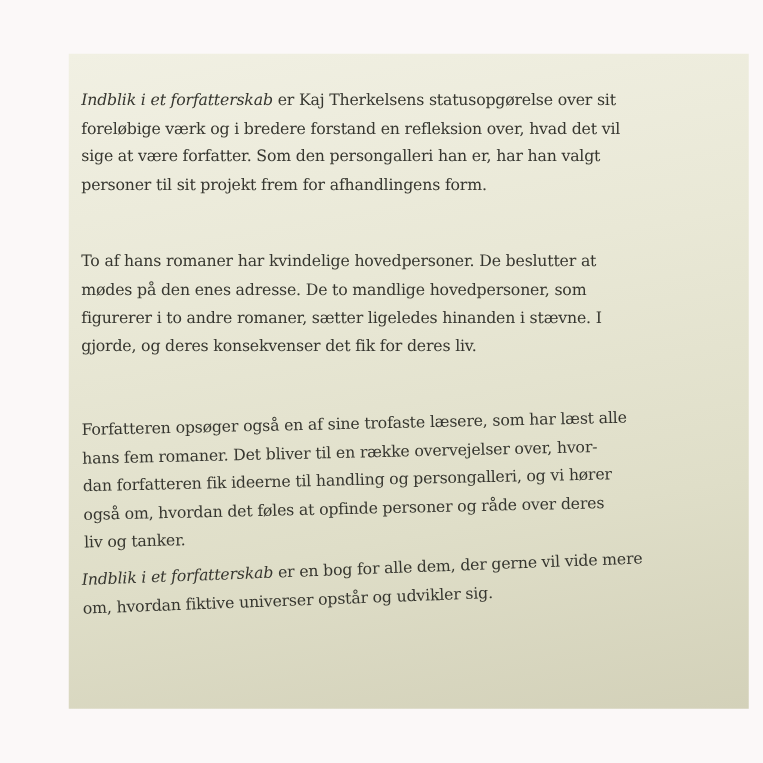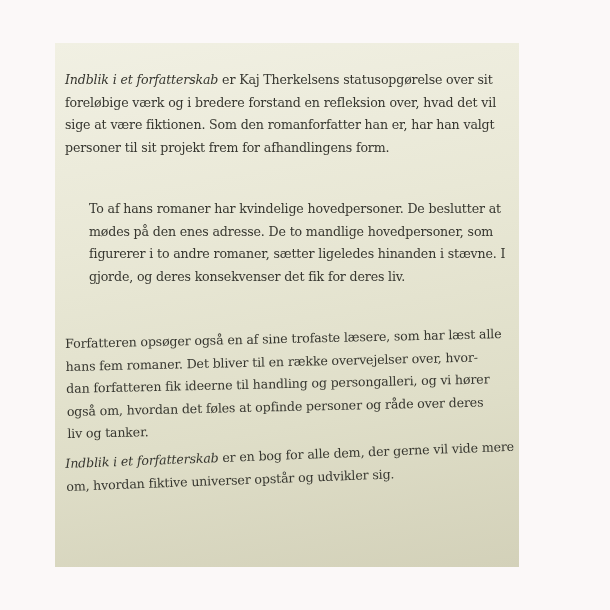--- a/index.html
+++ b/index.html
@@ -7,21 +7,21 @@
       padding: 0;
       width: 610px;
       height: 610px;
       background: #fbf8f8;
       overflow: hidden;
     }
     .page {
       position: absolute;
       left: 55px;
       top: 43px;
-      width: 464px;
+      width: 544px;
       height: 524px;
       background: linear-gradient(170deg, #f1f0e3 0%, #e9e8d6 35%, #dfdec8 70%, #d3d1b9 100%);
       box-sizing: border-box;
     }
     .para {
       position: absolute;
       left: 10px;
       margin: 0;
       font-family: "DejaVu Serif", "Liberation Serif", serif;
       font-size: 12.6px;
@@ -30,34 +30,34 @@
       white-space: nowrap;
       letter-spacing: -0.15px;
     }
     .line {
       display: block;
     }
     .ital {
       font-style: italic;
     }
     #p1 { top: 26px; }
-    #p2 { top: 155px; margin-left: 24px; }
+    #p2 { top: 155px; }
     #p3 { top: 290px; transform: rotate(-1.3deg); transform-origin: left top; }
     #p4 { top: 410px; transform: rotate(-2.2deg); transform-origin: left top; }
     #p3 .line, #p4 .line { }
   </style>
 </head>
 <body>
 
 <div class="page">
 
   <p class="para" id="p1">
     <span class="line"><span class="ital">Indblik i et forfatterskab</span><span> er Kaj Therkelsens statusopgørelse over sit</span></span>
     <span class="line">foreløbige værk og i bredere forstand en refleksion over, hvad det vil</span>
-    <span class="line">sige at være fiktionen. Som den romanforfatter han er, har han valgt</span>
+    <span class="line">sige at være forfatter. Som den persongalleri han er, har han valgt</span>
     <span class="line">personer til sit projekt frem for afhandlingens form.</span>
   </p>
 
   <p class="para" id="p2">
     <span class="line">To af hans romaner har kvindelige hovedpersoner. De beslutter at</span>
     <span class="line">mødes på den enes adresse. De to mandlige hovedpersoner, som</span>
     <span class="line">figurerer i to andre romaner, sætter ligeledes hinanden i stævne. I</span>
     <span class="line">gjorde, og deres konsekvenser det fik for deres liv.</span>
   </p>
 

